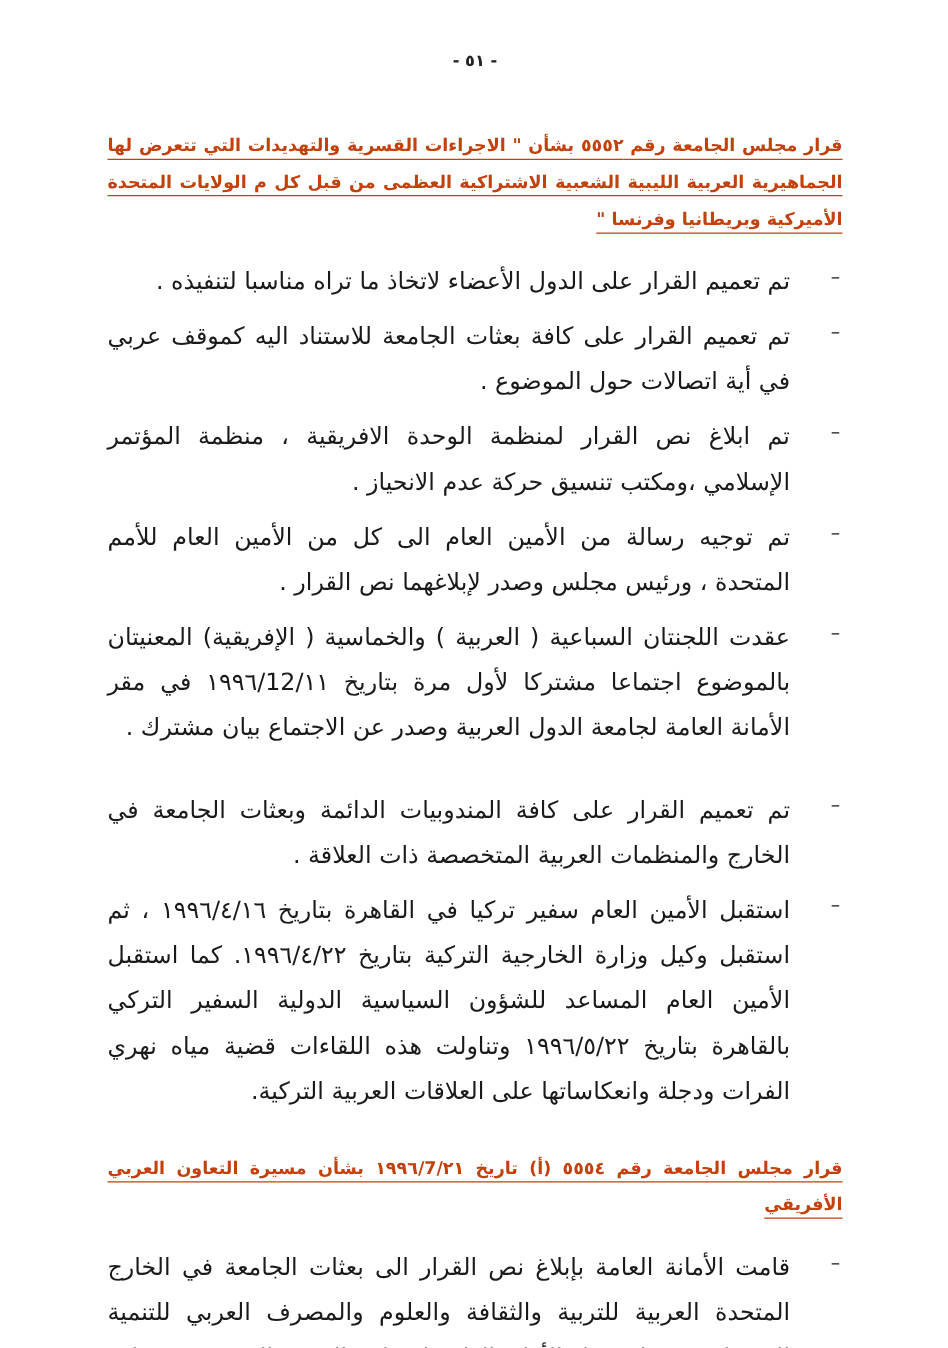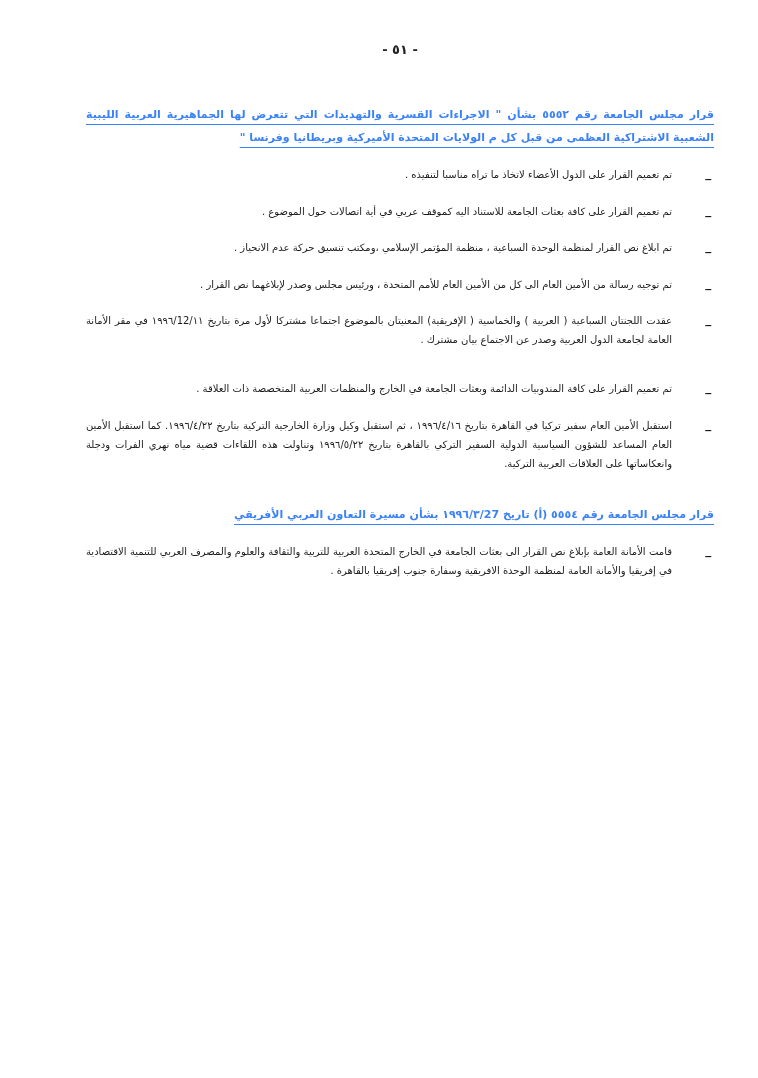--- a/index.html
+++ b/index.html
@@ -8,58 +8,58 @@
     width: 758px;
     height: 1078px;
     overflow: hidden;
     direction: rtl;
     font-family: "DejaVu Sans", sans-serif;
     color: #151515;
   }
   .page {
     width: 100%;
     height: 100%;
-    padding: 42px 44px 0 86px;
+    padding: 42px 84px 0 86px;
   }
   .page-number {
     text-align: center;
     font-size: 13px;
     font-weight: bold;
     letter-spacing: 2px;
     margin-bottom: 46px;
     color: #222;
   }
   .doc-section { margin-bottom: 30px; }
   .heading {
-    font-size: 11px;
+    font-size: 14px;
     font-weight: bold;
     line-height: 2.1;
     text-align: justify;
     text-decoration: underline;
     text-underline-offset: 6px;
     text-decoration-thickness: 1.4px;
     margin-bottom: 16px;
-    color: #3b82f6;
+    color: #c2410c;
   }
   .items { width: 100%; }
   .item {
     display: flex;
     margin-bottom: 8px;
   }
   .marker {
     flex: none;
     width: 42px;
     font-size: 15px;
     line-height: 1.9;
     color: #1a1a1a;
     padding-right: 2px;
   }
   .item-text {
     flex: 1;
-    font-size: 10px;
+    font-size: 19px;
     line-height: 1.9;
     text-align: justify;
     color: #1a1a1a;
   }
 </style>
 </head>
 <body>
 
 <div class="page">
 
@@ -71,21 +71,21 @@
       <div class="item">
         <span class="marker">–</span>
         <p class="item-text">تم تعميم القرار على الدول الأعضاء لاتخاذ ما تراه مناسبا لتنفيذه .</p>
       </div>
       <div class="item">
         <span class="marker">–</span>
         <p class="item-text">تم تعميم القرار على كافة بعثات الجامعة للاستناد اليه كموقف عربي في أية اتصالات حول الموضوع .</p>
       </div>
       <div class="item">
         <span class="marker">–</span>
-        <p class="item-text">تم ابلاغ نص القرار لمنظمة الوحدة السباعية ، منظمة المؤتمر الإسلامي ،ومكتب تنسيق حركة عدم الانحياز .</p>
+        <p class="item-text">تم ابلاغ نص القرار لمنظمة الوحدة الافريقية ، منظمة المؤتمر الإسلامي ،ومكتب تنسيق حركة عدم الانحياز .</p>
       </div>
       <div class="item">
         <span class="marker">–</span>
         <p class="item-text">تم توجيه رسالة من الأمين العام الى كل من الأمين العام للأمم المتحدة ، ورئيس مجلس وصدر لإبلاغهما نص القرار .</p>
       </div>
       <div class="item">
         <span class="marker">–</span>
         <p class="item-text">عقدت اللجنتان السباعية ( العربية ) والخماسية ( الإفريقية) المعنيتان بالموضوع اجتماعا مشتركا لأول مرة بتاريخ ١٩٩٦/12/١١ في مقر الأمانة العامة لجامعة الدول العربية وصدر عن الاجتماع بيان مشترك .</p>
       </div>
     </div>
@@ -98,21 +98,21 @@
         <p class="item-text">تم تعميم القرار على كافة المندوبيات الدائمة وبعثات الجامعة في الخارج والمنظمات العربية المتخصصة ذات العلاقة .</p>
       </div>
       <div class="item">
         <span class="marker">–</span>
         <p class="item-text">استقبل الأمين العام سفير تركيا في القاهرة بتاريخ ١٩٩٦/٤/١٦ ، ثم استقبل وكيل وزارة الخارجية التركية بتاريخ ١٩٩٦/٤/٢٢. كما استقبل الأمين العام المساعد للشؤون السياسية الدولية السفير التركي بالقاهرة بتاريخ ١٩٩٦/٥/٢٢ وتناولت هذه اللقاءات قضية مياه نهري الفرات ودجلة وانعكاساتها على العلاقات العربية التركية.</p>
       </div>
     </div>
   </section>
 
   <section class="doc-section">
-    <h2 class="heading">قرار مجلس الجامعة رقم ٥٥٥٤ (أ) تاريخ ١٩٩٦/٣/27 بشأن مسيرة التعاون العربي الأفريقي</h2>
+    <h2 class="heading">قرار مجلس الجامعة رقم ٥٥٥٤ (أ) تاريخ ١٩٩٦/7/٢١ بشأن مسيرة التعاون العربي الأفريقي</h2>
     <div class="items">
       <div class="item">
         <span class="marker">–</span>
         <p class="item-text">قامت الأمانة العامة بإبلاغ نص القرار الى بعثات الجامعة في الخارج المتحدة العربية للتربية والثقافة والعلوم والمصرف العربي للتنمية الاقتصادية في إفريقيا والأمانة العامة لمنظمة الوحدة الافريقية وسفارة جنوب إفريقيا بالقاهرة .</p>
       </div>
     </div>
   </section>
 
 </div>
 

